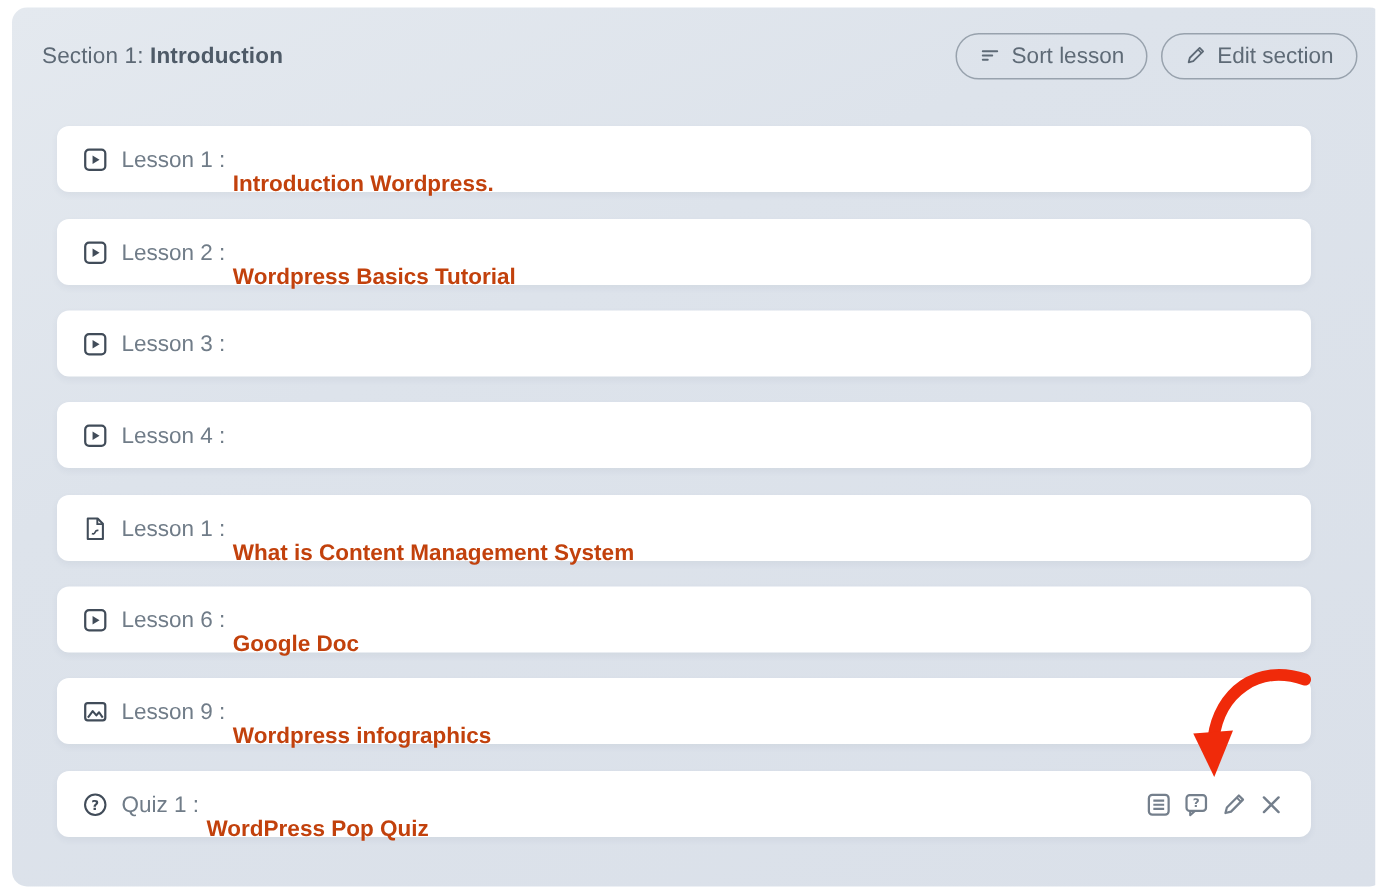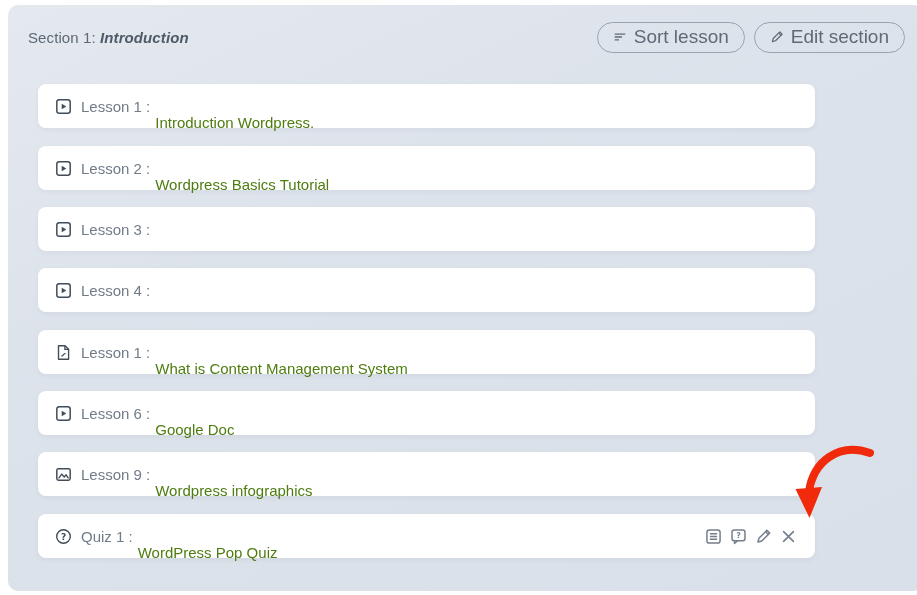--- a/index.html
+++ b/index.html
@@ -11,40 +11,40 @@
   .panel {
     position:absolute; left:8px; top:5px; width:915px; height:586px;
     border-radius:10px;
     background:linear-gradient(155deg,#e4e9ef 0%,#dde3eb 35%,#dae0e9 100%);
   }
   .panel-header {
     position:absolute; left:20px; top:11px; width:877px; height:42px;
     display:flex; align-items:center; justify-content:space-between;
   }
   .section-title { font-size:15px; color:#5d6975; letter-spacing:.1px; }
-  .section-title b { color:#4e5a67; font-weight:bold;font-style:italic; }
+  .section-title b { color:#4e5a67; font-weight:bold; }
   .btn-group { display:flex; align-items:center; gap:9px; }
   .pill-btn {
     height:31px; padding:0 15px; border:1px solid #98a2ad; border-radius:16px;
     background:transparent; display:inline-flex; align-items:center; gap:7px;
-    font-size:19px; color:#5e6a76; font-family:"Liberation Sans", sans-serif;
+    font-size:15px; color:#5e6a76; font-family:"Liberation Sans", sans-serif;
     cursor:pointer; white-space:nowrap;
   }
   .pill-btn svg { display:block; }
   .row {
-    position:absolute; left:30px; width:777px; height:44px;
+    position:absolute; left:30px; width:836px; height:44px;
     background:#ffffff; border-radius:8px;
     box-shadow:0 2px 5px rgba(50,70,100,0.06);
     display:flex; align-items:center; padding:0 18px 0 17px;
     font-size:15px; color:#707c88; cursor:pointer;
   }
   .row .licon { width:17px; height:17px; margin-right:9px; color:#414c59; flex:none; }
   .row .licon svg { display:block; width:100%; height:100%; }
   .row .prefix { color:#707c88; }
-  .row .rtitle { color:#4d7c0f; font-weight:normal; margin-left:5px;margin-top:32px; }
+  .row .rtitle { color:#c2410c; font-weight:bold; margin-left:5px;margin-top:32px; }
   .quiz-actions { margin-left:auto; display:flex; align-items:center; gap:8px; color:#747f8c; }
   .quiz-actions .aicon { width:17px; height:17px; cursor:pointer; }
   .quiz-actions .aicon svg { display:block; width:100%; height:100%; }
   .red-arrow { position:absolute; left:780px; top:438px; pointer-events:none; z-index:5; }
 </style>
 </head>
 <body>
 
 <div class="stage">
   <div class="panel">

